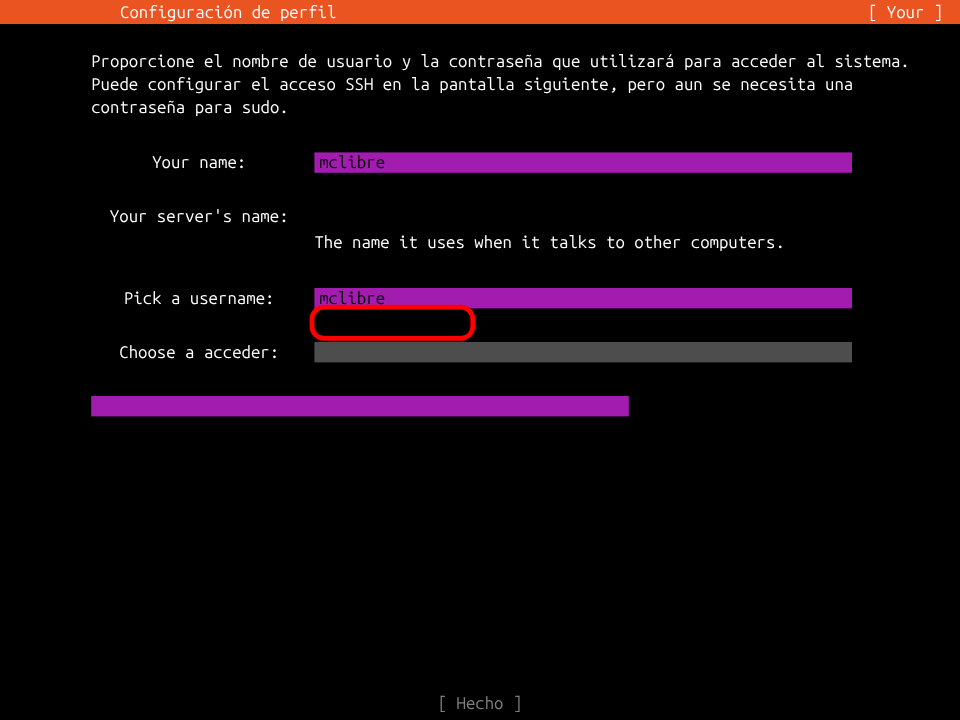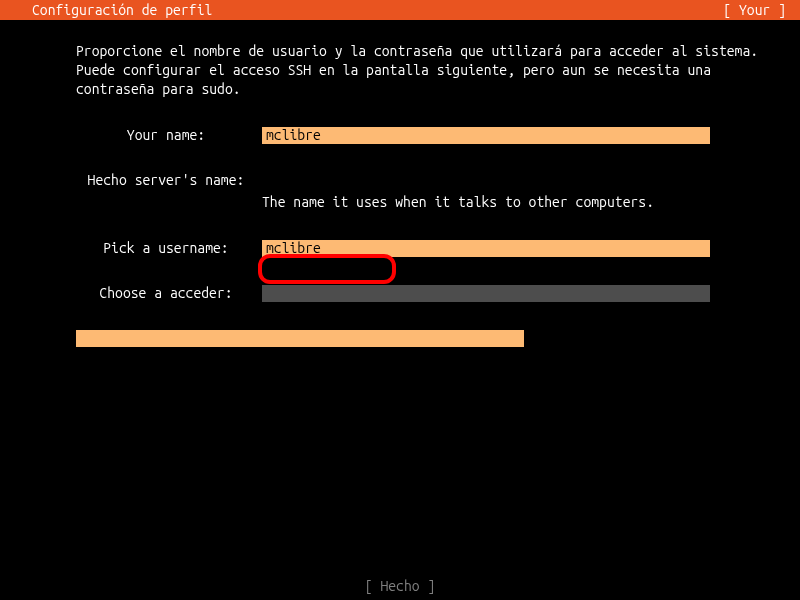--- a/index.html
+++ b/index.html
@@ -16,21 +16,21 @@
       color: #ffffff;
       overflow: hidden;
       position: relative;
     }
     .header-bar {
       background: #e95420;
       height: 20px;
       display: flex;
       justify-content: space-between;
       align-items: center;
-      padding: 0 14px 0 32px;
+      padding: 0 14px 0 100px;
       color: #ffffff;
     }
     .header-title {
       white-space: nowrap;
     }
     .header-help {
       white-space: nowrap;
     }
     .content {
       padding: 22px 40px 0 76px;
@@ -51,21 +51,21 @@
     .form-label {
       width: 186px;
       text-align: center;
       padding-right: 6px;
       color: #ffffff;
       line-height: 17px;
     }
     .form-input {
       width: 448px;
       height: 17px;
-      background: #fdba74;
+      background: #a21caf;
       color: #000000;
       padding: 0 4px;
       line-height: 17px;
       border: none;
       font-family: inherit;
       font-size: inherit;
     }
     .form-input.dark {
       background: #4d4d4d;
       color: #ffffff;
@@ -101,21 +101,21 @@
 
 <div class="content">
   <div class="instructions">Proporcione el nombre de usuario y la contraseña que utilizará para acceder al sistema. Puede configurar el acceso SSH en la pantalla siguiente, pero aun se necesita una contraseña para sudo.</div>
 
   <div class="form-row">
     <div class="form-label">Your name:</div>
     <div class="form-input">mclibre</div>
   </div>
 
   <div class="form-row tight">
-    <div class="form-label">Hecho server's name:</div>
+    <div class="form-label">Your server's name:</div>
   </div>
   <div class="hint-text">The name it uses when it talks to other computers.</div>
 
   <div class="form-row">
     <div class="form-label">Pick a username:</div>
     <div class="form-input">mclibre</div>
   </div>
 
   <div class="form-row">
     <div class="form-label">Choose a acceder:</div>

